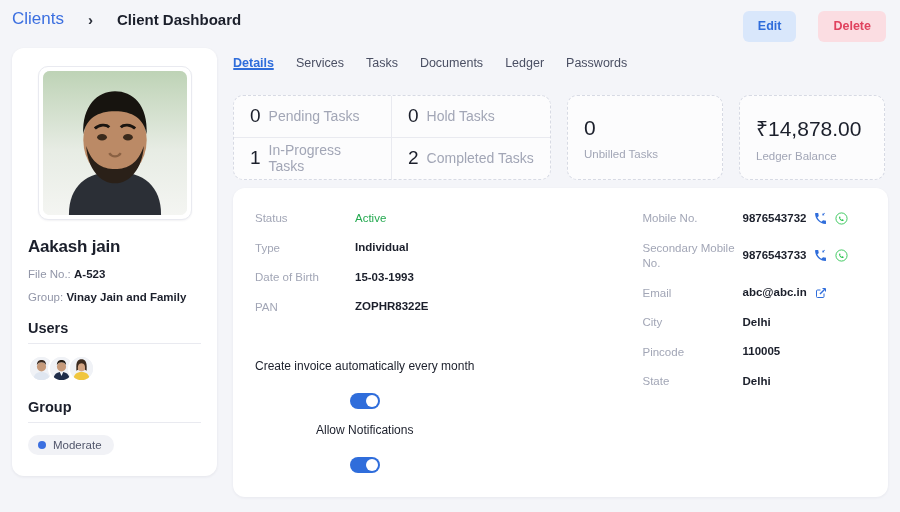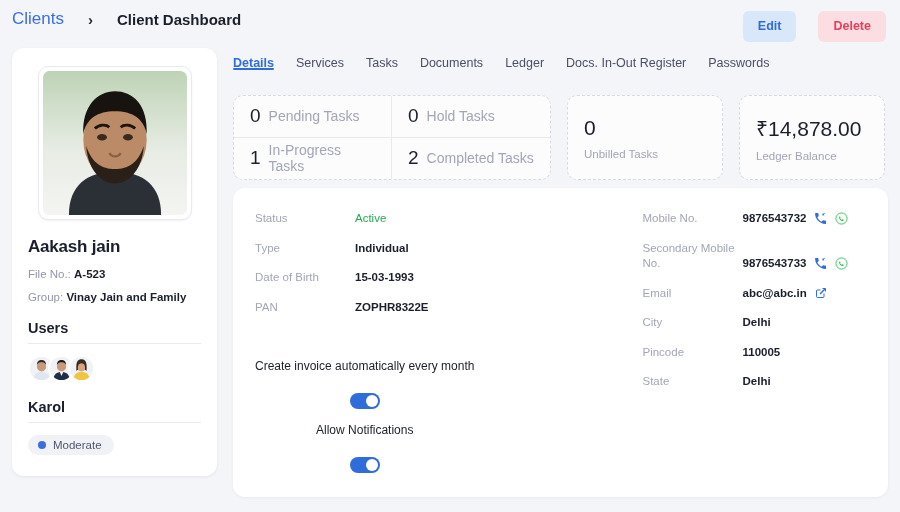--- a/index.html
+++ b/index.html
@@ -129,21 +129,21 @@
   .details-card {
     position: absolute; left: 233px; top: 188px;
     width: 655px; height: 309px;
     background: #fff; border-radius: 12px;
     box-shadow: 0 1px 3px rgba(30,35,60,.06);
     padding: 22px 22px 0 22px;
   }
   .cols { display: flex; }
   .col { width: 50%; }
   .col.right { padding-left: 82px; }
-  .frow { display: flex; margin-bottom: 13px; align-items: flex-end; }
+  .frow { display: flex; margin-bottom: 13px; align-items: center; }
   .flabel {
     width: 100px; min-width: 100px; font-size: 11.5px; color: #a2a6b6;
     line-height: 1.35; padding-top: 1px;
   }
   .fvalue { font-size: 11.5px; color: #1b1f2b; font-weight: 700; line-height: 1.35; }
   .fvalue.green { color: #23a94f; font-weight: 400; }
   .fvalue.plain { font-weight: 700; }
   .val-wrap { display: flex; align-items: center; gap: 8px; }
   .icon-btn { display: inline-flex; cursor: pointer; }
 
@@ -235,36 +235,35 @@
       <div class="avatar">
         <svg viewBox="0 0 40 40">
           <rect width="40" height="40" fill="#f0f2f6"></rect>
           <path d="M6 40 C6 30 12 26 20 26 C28 26 34 30 34 40 Z" fill="#f0c63f"></path>
           <circle cx="20" cy="17" r="8" fill="#d2a483"></circle>
           <path d="M11 16 C11 6 16 4 20 4 C24 4 29 6 29 16 L29 24 L26 22 C27 16 25 11 20 11 C15 11 13 16 14 22 L11 24 Z" fill="#3b2a1e"></path>
         </svg>
       </div>
     </div>
 
-    <div class="sec-title">Karol</div>
+    <div class="sec-title">Group</div>
     <div class="sec-rule"></div>
 
     <div class="tag-pill">
       <span class="tag-dot"></span>
       <span class="tag-label">Moderate</span>
     </div>
   </div>
 
   <div class="tabs">
     <div class="tab active">Details</div>
     <div class="tab">Services</div>
     <div class="tab">Tasks</div>
     <div class="tab">Documents</div>
     <div class="tab">Ledger</div>
-    <div class="tab">Docs. In-Out Register</div>
     <div class="tab">Passwords</div>
   </div>
 
   <div class="stats">
     <div class="stat-box quad">
       <div class="quad-cell b-r b-b">
         <span class="quad-num">0</span>
         <span class="quad-lbl">Pending Tasks</span>
       </div>
       <div class="quad-cell b-b">

